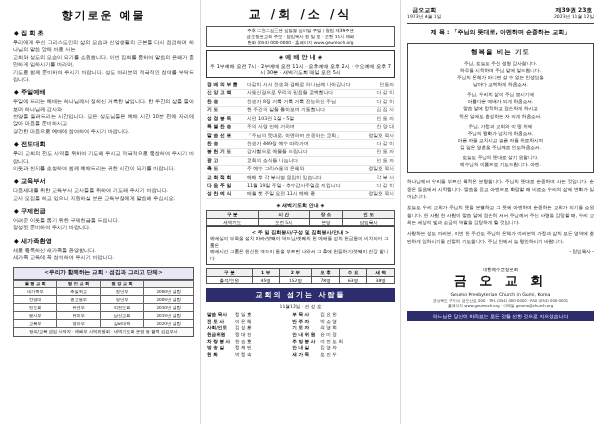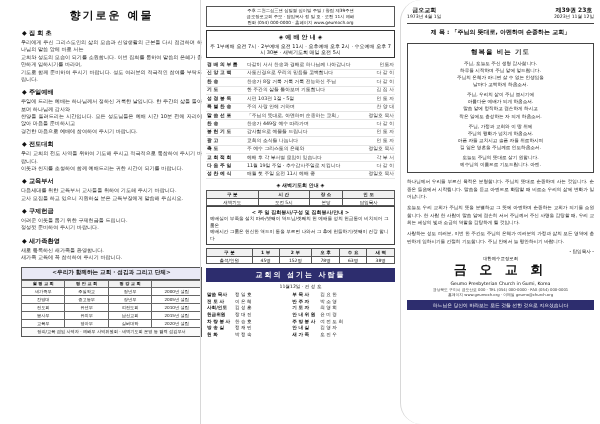--- a/index.html
+++ b/index.html
@@ -1,21 +1,21 @@
 <!DOCTYPE html>
 <html><head>
 <meta charset="utf-8">
 <style>
   html,body{margin:0;padding:0;background:#ffffff;}
   body{width:600px;height:424px;font-family:"DejaVu Sans","Liberation Sans",sans-serif;color:#111;}
   .page{position:relative;width:600px;height:424px;overflow:hidden;}
   .col{position:absolute;top:0;height:424px;box-sizing:border-box;}
-  .colL{left:8px;width:200px;padding:6px 6px 0 13px;}
+  .colL{left:0;width:200px;padding:6px 6px 0 13px;}
   .colM{left:200px;width:200px;padding:6px 5px 0 5px;border-left:1px solid #d8d8d8;}
-  .colR{left:400px;width:200px;padding:6px 6px 0 6px;border-left:1px solid #d8d8d8;border-radius:21px;}
+  .colR{left:400px;width:200px;padding:6px 6px 0 6px;border-left:1px solid #d8d8d8;}
 
   .lbl-title{text-align:center;font-size:11px;font-weight:bold;letter-spacing:2px;margin:2px 0 6px;}
   .sec{margin-bottom:5px;}
   .sec-h{font-size:6.2px;font-weight:bold;margin:0 0 1px 1px;}
   .sec-b{font-size:5.1px;line-height:1.45;color:#222;text-align:justify;}
   .sec-b div{margin:0;}
 
   
   .m-title{text-align:center;font-size:12px;font-weight:bold;letter-spacing:3px;margin:0 0 3px;}
   .m-head{font-size:4.3px;line-height:1.35;border:1px solid #555;padding:1px 2px;margin-bottom:3px;}
@@ -52,21 +52,21 @@
   .r-top{display:flex;justify-content:space-between;font-size:4.6px;border-bottom:1px solid #444;padding-bottom:2px;margin-bottom:3px;}
   .r-top .c{text-align:center;line-height:1.4;}
   .r-top .big{font-size:6px;font-weight:bold;}
   .r-verse{font-size:6px;font-weight:bold;text-align:center;margin:4px 0 6px;}
   .prayerbox{border:1px solid #444;padding:4px 5px;margin-bottom:5px;}
   .prayerbox .ph{text-align:center;font-size:6.5px;font-weight:bold;margin-bottom:3px;letter-spacing:1px;}
   .prayerbox .pb{font-size:4.6px;line-height:1.55;text-align:center;}
   .prayerbox .pb .gap{height:3px;}
   .r-para{font-size:4.6px;line-height:1.6;text-align:justify;margin-bottom:4px;}
   .sign{text-align:right;font-size:4.6px;margin-top:2px;}
-  .church{text-align:center;margin-top:2px;}
+  .church{text-align:center;margin-top:13px;}
   .church .kname{font-size:13px;font-weight:bold;letter-spacing:4px;}
   .church .sub{font-size:4.4px;margin-top:1px;}
   .church .en{font-size:4.6px;margin-top:2px;}
   .church .addr{font-size:3.8px;line-height:1.35;margin-top:1px;color:#333;}
   .footbar{background:#2d2d6e;color:#fff;text-align:center;font-size:4.8px;padding:2px 0;margin-top:3px;}
 </style>
 </head>
 <body>
 
 <div class="page">
@@ -160,20 +160,21 @@
             <td>영아부</td>
             <td>실버대학</td>
             <td>2020년 설립</td>
           </tr>
         </tbody>
     </table>
     <div class="lfoot">정리/교육 겸임 사역자 · 예배부 사역위원회 · 새벽기도회 운영 등 협력 섬김부서</div>
   </div>
 
   <div class="col colM">
+    <div class="m-title">교 /회 /소 /식</div>
     <div class="m-head" id="m-head">
         <div>주후 二천二십三년 십일월 십이일 주일 / 창립 제39주년</div>
         <div>금오장로교회 주보 · 담임목사 정 일 호 · 오전 11시 예배</div>
         <div>전화 (054) 000-0000 · 홈페이지 www.geumoch.org</div>
       </div>
 
     <div class="banner">
       <div class="b1">◈ 예 배 안 내 ◈</div>
       <div class="b2">주 1부예배 오전 7시 · 2부예배 오전 11시 · 오후예배 오후 2시 · 수요예배 오후 7시 30분 · 새벽기도회 매일 오전 5시</div>
     </div>

